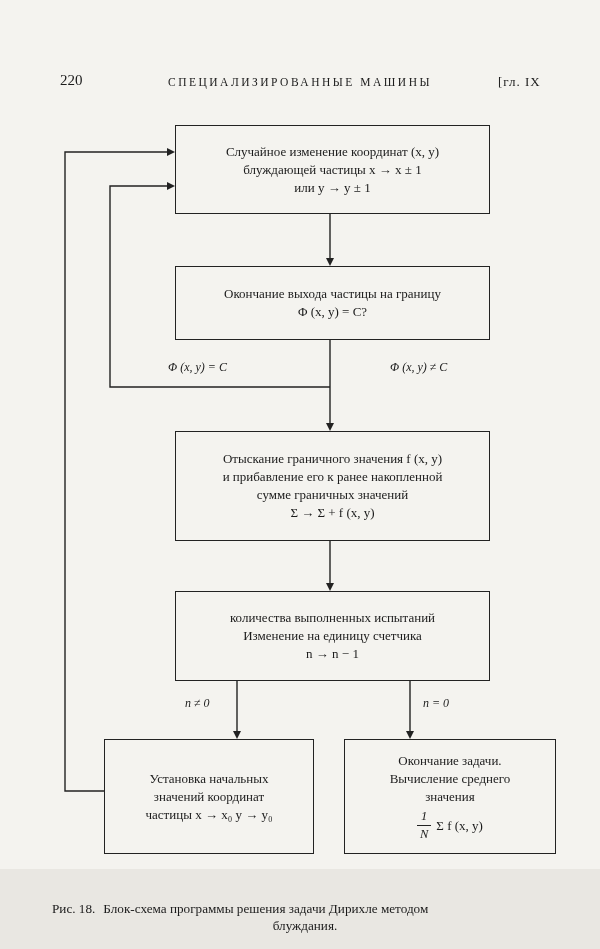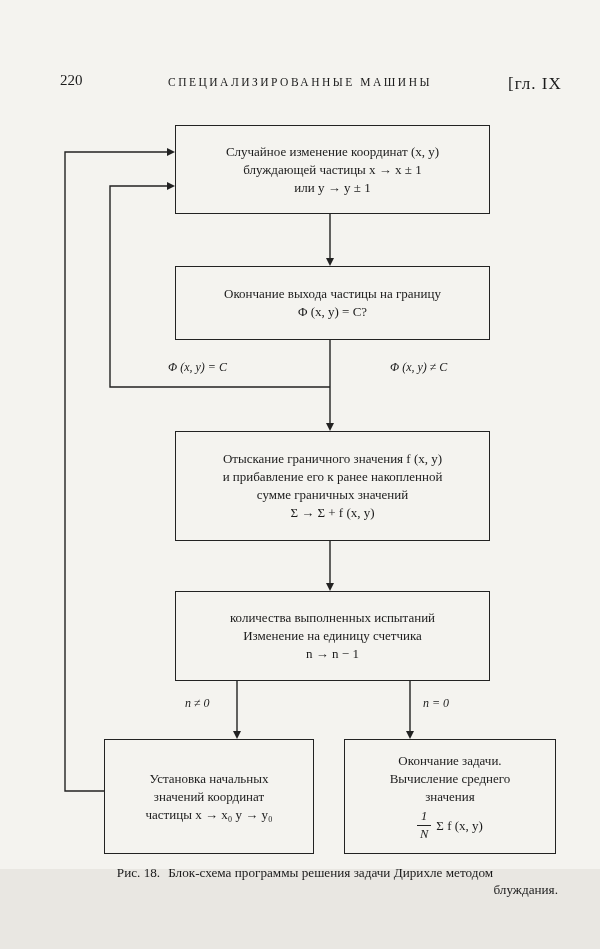--- a/index.html
+++ b/index.html
@@ -14,21 +14,21 @@
   .page{
     position:absolute;left:0;top:0;width:600px;height:869px;
     background:#f4f3ef;
   }
   
   .hdr-pagenum{position:absolute;left:60px;top:72px;font-size:15px;}
   .hdr-title{
     position:absolute;left:0;top:76px;width:600px;text-align:center;
     font-size:11.5px;letter-spacing:2.5px;
   }
-  .hdr-chapter{position:absolute;left:498px;top:74px;font-size:17px;letter-spacing:1px;margin-left:10px;}
+  .hdr-chapter{position:absolute;left:498px;top:74px;font-size:13px;letter-spacing:1px;}
 
   
   svg.connectors{position:absolute;left:0;top:0;pointer-events:none;}
   svg.connectors path{stroke:#222;stroke-width:1.4;fill:none;}
   svg.connectors polygon{fill:#222;stroke:none;}
 
   
   .fbox{
     position:absolute;
     border:1.5px solid #222;
@@ -59,22 +59,22 @@
     display:inline-flex;flex-direction:column;align-items:center;
     vertical-align:middle;font-style:italic;line-height:1.05;
     margin-right:5px;font-size:12.5px;
   }
   .frac .num{border-bottom:1.2px solid #222;padding:0 4px 1.5px;}
   .frac .den{padding-top:1.5px;}
   .frac-row{display:flex;align-items:center;justify-content:center;margin-top:4px;}
 
   
   .caption{position:absolute;left:52px;top:864px;width:506px;font-size:13.2px;line-height:17px;}
-  .caption .c1{text-align:center;}
-  .caption .c2{text-align:right;}
+  .caption .c1{text-align:left;margin-top:36px;}
+  .caption .c2{text-align:center;}
   .caption .fig{margin-right:8px;}
 </style>
 </head>
 <body>
 
 <div class="page">
 
   <span class="hdr-pagenum">220</span>
   <span class="hdr-title">СПЕЦИАЛИЗИРОВАННЫЕ МАШИНЫ</span>
   <span class="hdr-chapter">[гл. IX</span>

